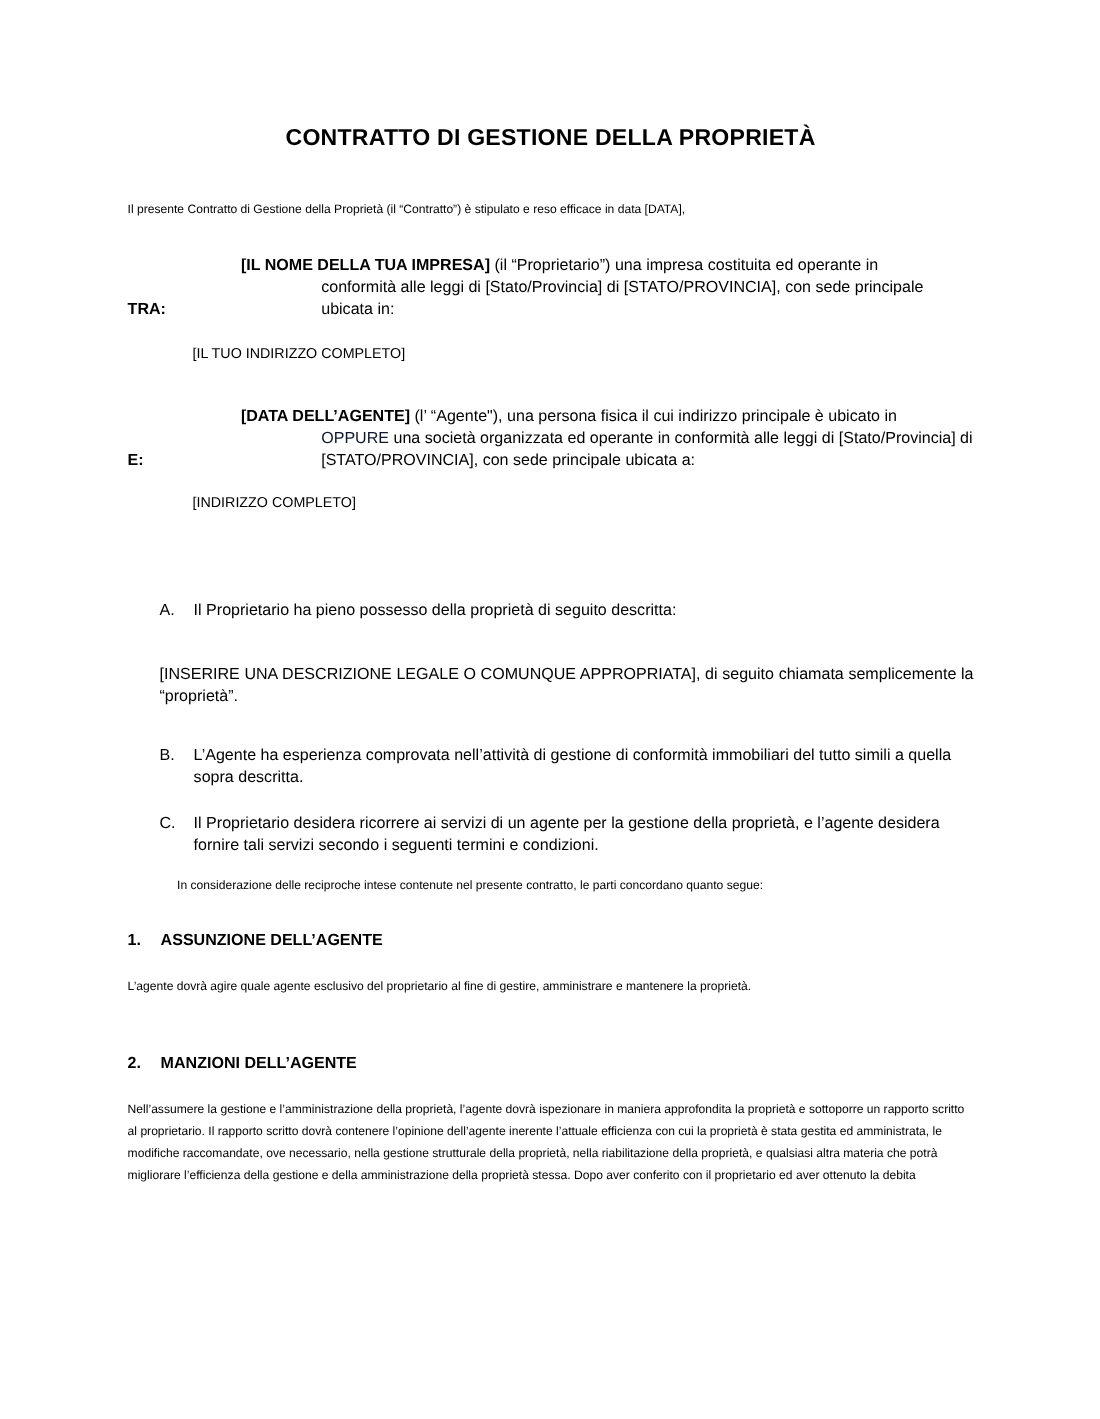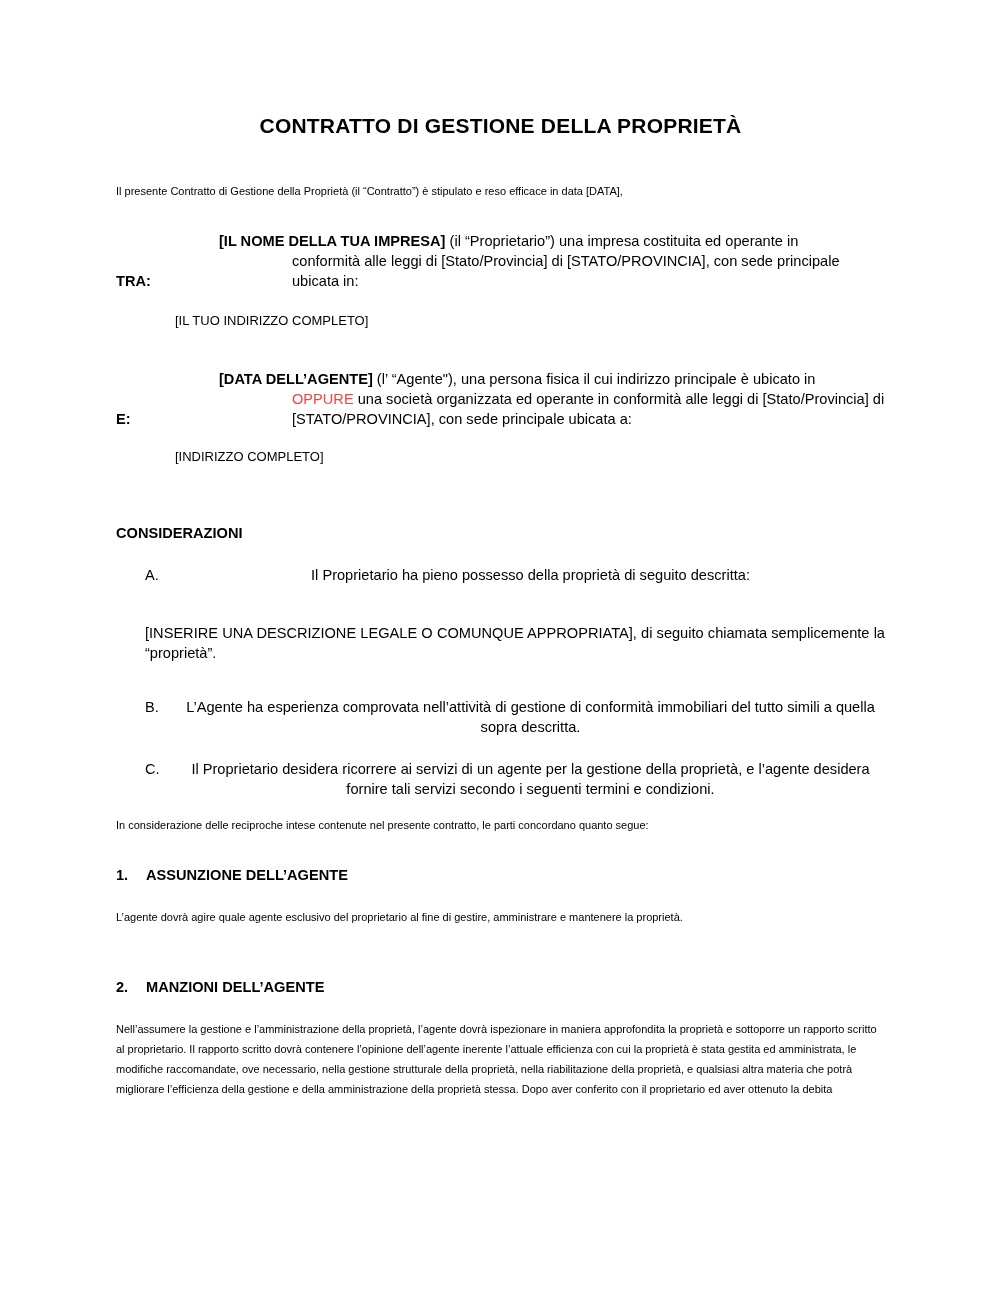--- a/index.html
+++ b/index.html
@@ -40,20 +40,21 @@
 
   
   .para {
     font-size: 11px;
     line-height: 20px;
     margin: 0;
   }
   .para.justify {
     text-align: justify;
     text-justify: inter-word;
+    margin-left: 45px;
   }
 
   .intro {
     padding-top: 43px;
   }
 
   
   .party {
     display: flex;
     align-items: flex-end;
@@ -70,21 +71,21 @@
   }
   .party-line-indent {
     padding-left: 117px;
   }
   .party-addr {
     font-size: 13px;
     line-height: 20px;
     padding-left: 59px;
   }
   .bold { font-weight: bold; margin-left: 44px; }
-  .oppure { color: #ef4444; }
+  .oppure { color: #0f172a; }
 
   
   .sec-head {
     font-size: 14.6px;
     font-weight: bold;
     line-height: 20px;
     margin: 0;
   }
   .num-head {
     display: flex;
@@ -95,21 +96,21 @@
   .num-head .num { flex: 0 0 30px; }
 
   
   .lettered {
     display: flex;
     font-size: 14.6px;
     line-height: 20px;
     padding-left: 29px;
   }
   .lettered .marker { flex: 0 0 31px; }
-  .lettered .ltext  { flex: 1 1 auto; text-align: center; }
+  .lettered .ltext  { flex: 1 1 auto; }
 
   .inset-para {
     padding-left: 29px;
     font-size: 14.6px;
     line-height: 20px;
     text-align: justify;
     text-justify: inter-word;
   }
   .sp-12 { height: 12px; }
   .sp-16 { height: 16px; }
@@ -176,21 +177,20 @@
       </div>
     </div>
 
     <div class="sp-18"></div>
 
     <div class="party-addr">[INDIRIZZO COMPLETO]</div>
 
     <div class="sp-38"></div>
     <div class="sp-18"></div>
 
-    <div class="sec-head">CONSIDERAZIONI</div>
 
     <div class="sp-22"></div>
 
     <div class="lettered">
       <div class="marker">A.</div>
       <div class="ltext">Il Proprietario ha pieno possesso della proprietà di seguito descritta:</div>
     </div>
 
     <div class="sp-38"></div>
 

